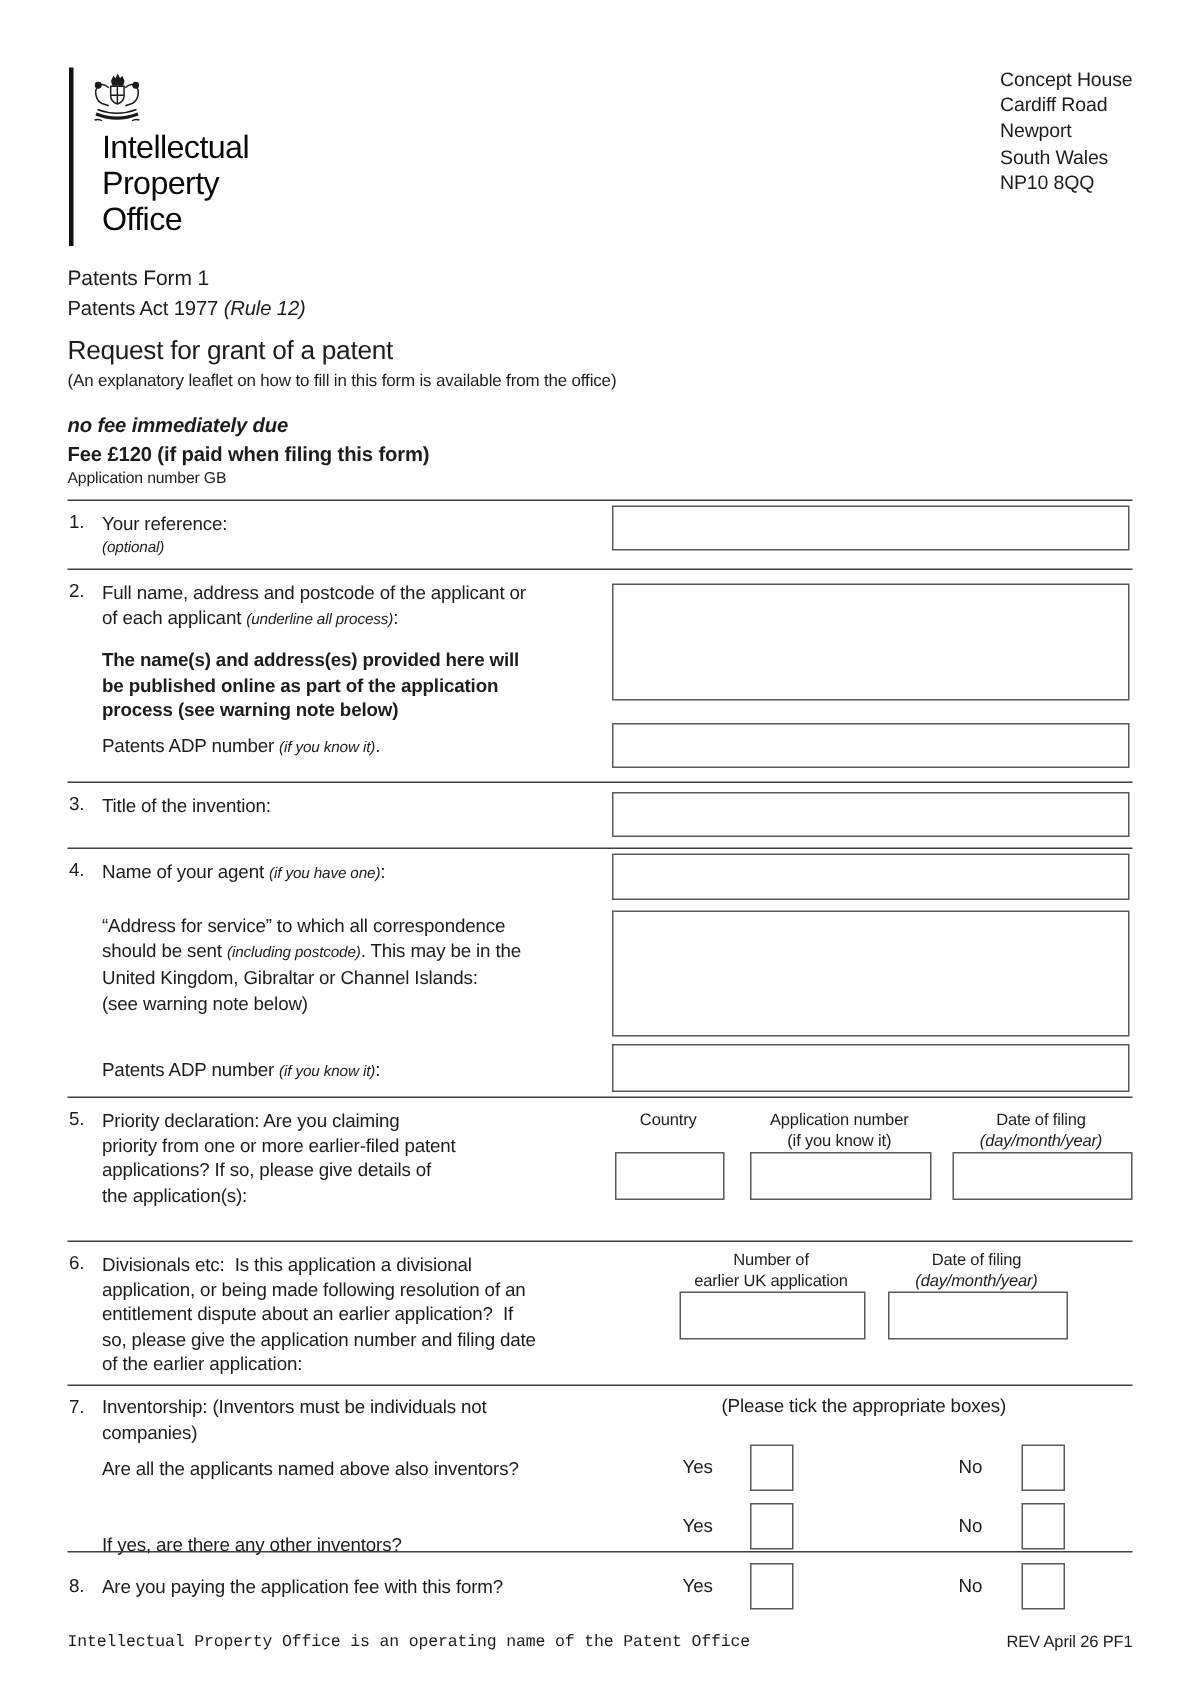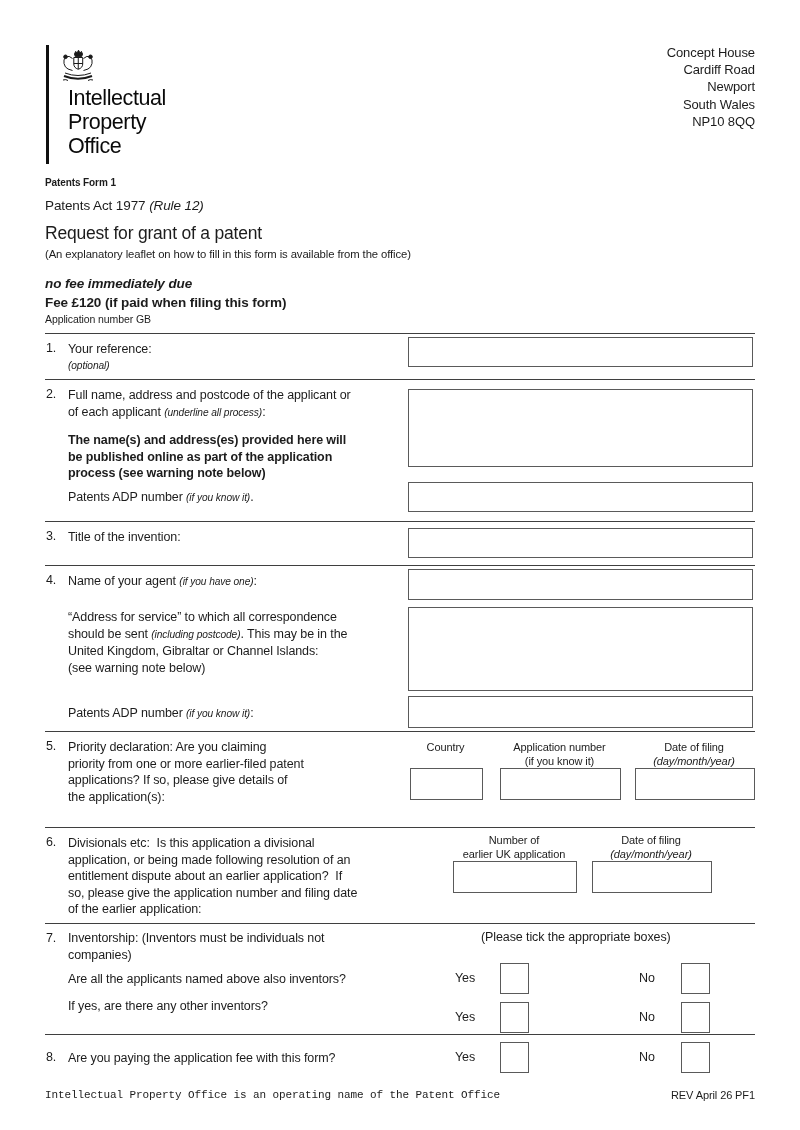--- a/index.html
+++ b/index.html
@@ -5,23 +5,23 @@
   html,body{margin:0;padding:0;background:#e8e8e8;}
   .page{
     position:relative;width:800px;height:1130px;background:#ffffff;
     font-family:"Liberation Sans","DejaVu Sans",sans-serif;color:#1c1c1c;
     margin:0 auto;overflow:hidden;letter-spacing:-0.1px;
   }
   
   .logo-bar{position:absolute;left:46px;top:45px;width:3px;height:119px;background:#101010;}
   .crest{position:absolute;left:57px;top:46px;}
   .logo-text{position:absolute;left:68px;top:86px;font-size:21.5px;line-height:24px;letter-spacing:-0.4px;color:#0a0a0a;}
-  .addr{position:absolute;right:45px;top:44px;text-align:right;font-size:13px;line-height:17.2px;white-space:pre-line;}
+  .addr{position:absolute;right:45px;top:44px;font-size:13px;line-height:17.2px;white-space:pre-line;}
   
-  .t-form{position:absolute;left:45px;top:177px;font-size:10px;font-weight:bold;}
+  .t-form{position:absolute;left:45px;top:177px;font-size:14px;font-weight:normal;}
   .t-act{position:absolute;left:45px;top:198px;font-size:13.5px;text-align:right;}
   .t-req{position:absolute;left:45px;top:223px;font-size:17.5px;letter-spacing:-0.2px;}
   .t-leaf{position:absolute;left:45px;top:248px;font-size:11.3px;}
   .t-nofee{position:absolute;left:45px;top:276px;font-size:13.5px;font-weight:bold;font-style:italic;}
   .t-fee{position:absolute;left:45px;top:295px;font-size:13.5px;font-weight:bold;}
   .t-appnum{position:absolute;left:45px;top:313px;font-size:10.5px;}
   .it{font-style:italic;font-size:10.2px;}
   
   .sec{position:absolute;left:45px;width:710px;border-top:1px solid #3f3f3f;}
   .num{position:absolute;left:1px;top:7px;font-size:12.5px;}
@@ -147,21 +147,21 @@
     <p class="lbl" style="top:6px;">Inventorship: (Inventors must be individuals not
 companies)</p>
     <p class="tick" style="left:436px;top:6px;">(Please tick the appropriate boxes)</p>
 
     <p class="lbl" style="top:47px;width:360px;">Are all the applicants named above also inventors?</p>
     <span class="yn" style="left:410px;top:47px;">Yes</span>
     <div class="sbox" style="left:455px;top:39px;width:27px;height:29px;"></div>
     <span class="yn" style="left:594px;top:47px;">No</span>
     <div class="sbox" style="left:636px;top:39px;width:27px;height:29px;"></div>
 
-    <p class="lbl" style="top:74px;width:360px;">If yes, are there any other inventors?</p>
+    <p class="lbl" style="top:98px;width:360px;">If yes, are there any other inventors?</p>
     <span class="yn" style="left:410px;top:86px;">Yes</span>
     <div class="sbox" style="left:455px;top:78px;width:27px;height:29px;"></div>
     <span class="yn" style="left:594px;top:86px;">No</span>
     <div class="sbox" style="left:636px;top:78px;width:27px;height:29px;"></div>
   </div>
 
   <div class="sec" style="top:1034px;height:60px;border-bottom:none;">
     <span class="num" style="top:15px;">8.</span>
     <p class="lbl" style="top:15px;width:360px;">Are you paying the application fee with this form?</p>
     <span class="yn" style="left:410px;top:15px;">Yes</span>

